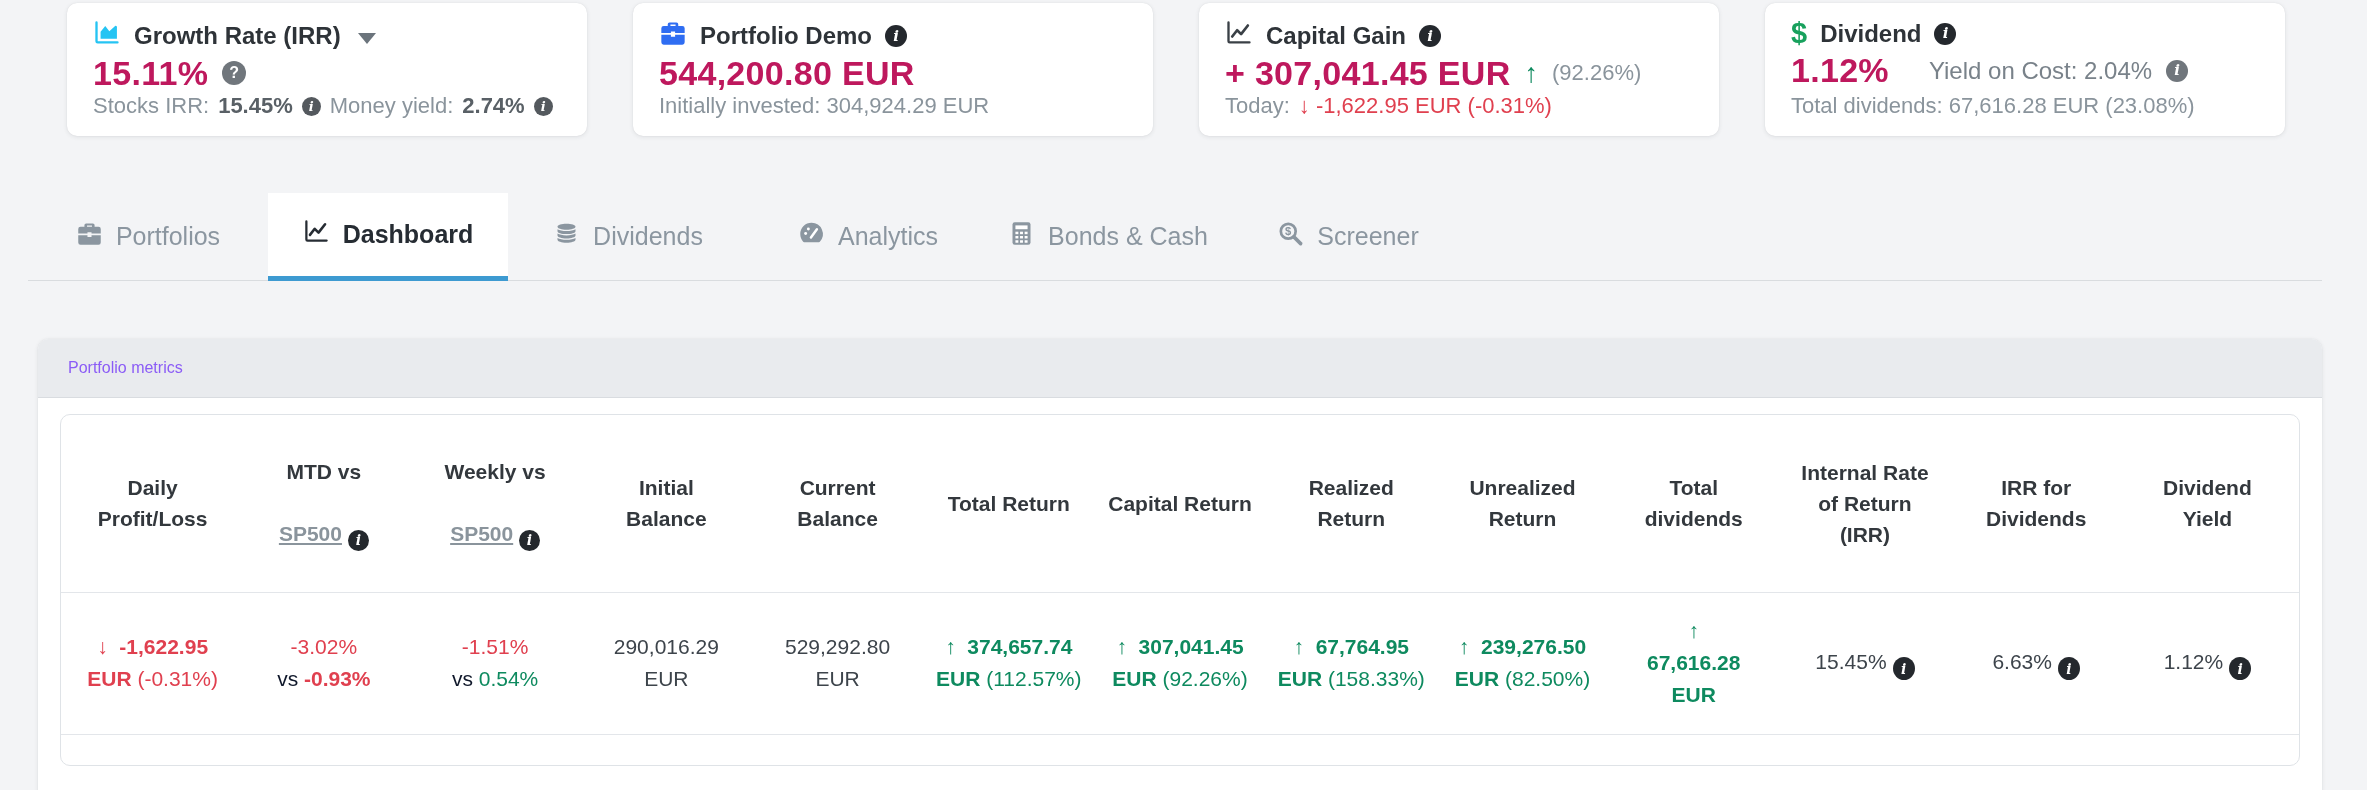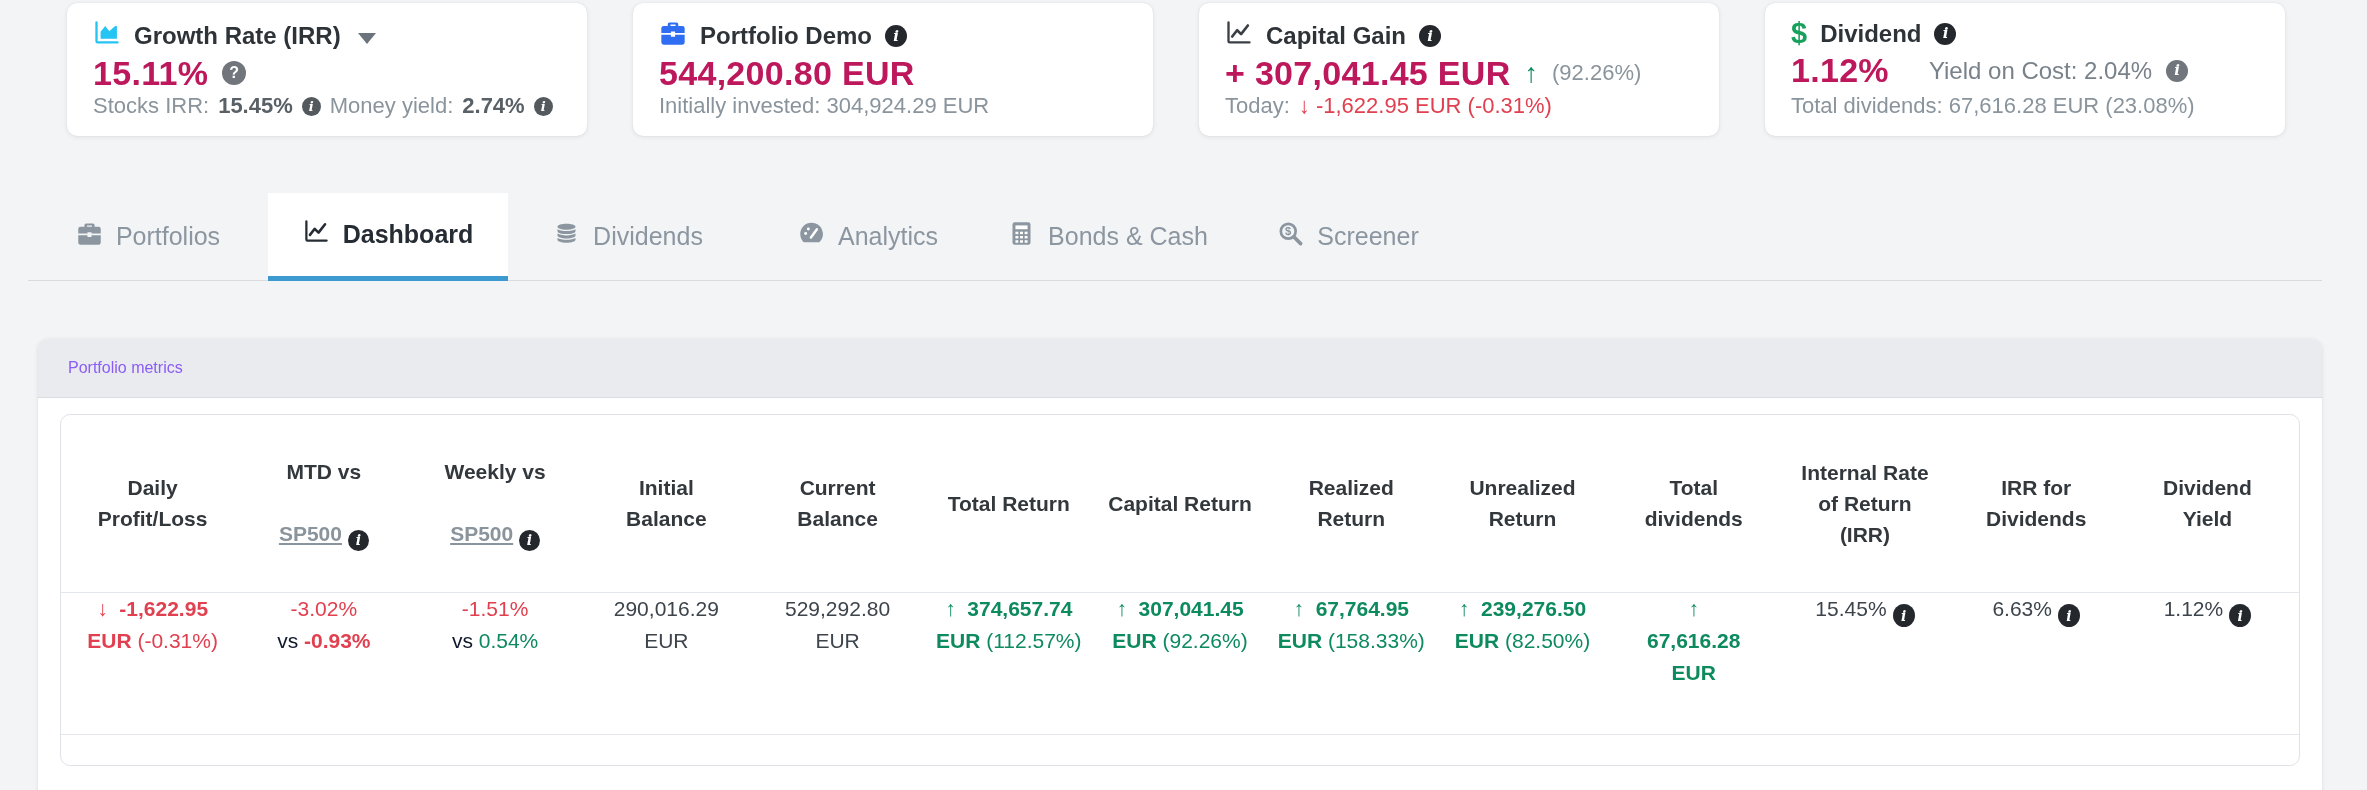--- a/index.html
+++ b/index.html
@@ -64,21 +64,21 @@
   }
   .panel-body { padding:16px 22px 36px; }
   .metrics-table { border:1px solid #dfe3e7; border-radius:10px; overflow:hidden; }
   .thead { display:flex; align-items:center; border-bottom:1px solid #e3e6ea; min-height:119px; padding:10px 6px; }
   .th {
     flex:1; text-align:center; font-size:21px; font-weight:bold; color:#33383d;
     line-height:31px; white-space:pre-line; padding:0 8px;
   }
   .th .graytxt { color:#8a949c;text-decoration:underline; }
   .th .info-icon { width:21px; height:21px; font-size:14px; vertical-align:-4px; }
-  .trow { display:flex; height:142px; border-bottom:1px solid #e3e6ea; padding:0 6px; }
+  .trow { display:flex; align-items:center; height:142px; border-bottom:1px solid #e3e6ea; padding:0 6px; }
   .td { flex:1; text-align:center; font-size:21px; line-height:32px; color:#3d444b; padding:0 8px; }
   .td .info-icon { width:22px; height:23px; font-size:14px; vertical-align:-5px; margin-left:6px; }
   .neg { color:#e0404f; }
   .pos { color:#0e8a5f; }
   .muted { color:#0f172a; }
   .bld { font-weight:bold; }
   .tfoot-strip { height:30px; }
   
   .ic-cyan { color:#25c4f3; }
   .ic-blue { color:#2f6df2; }

